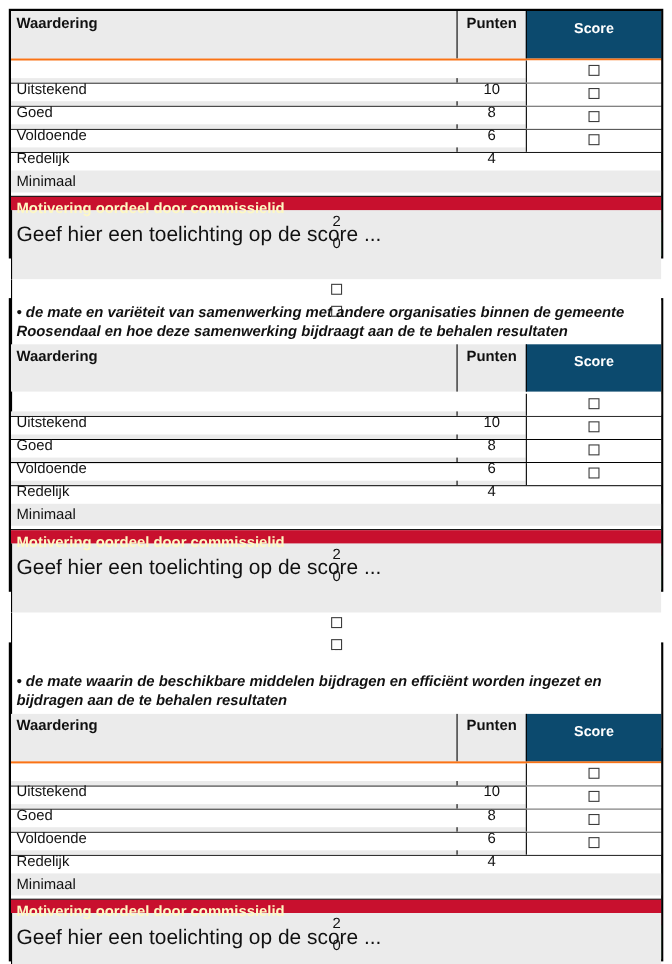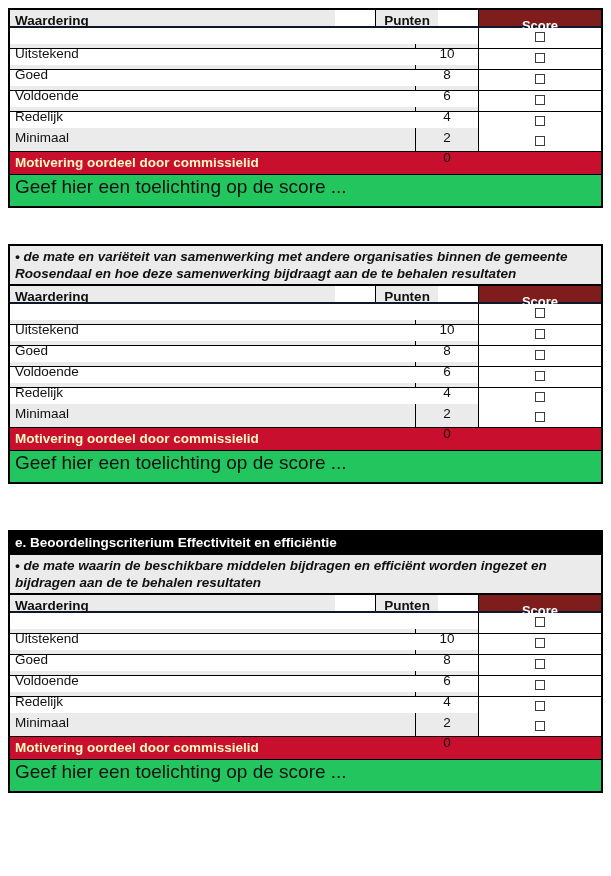--- a/index.html
+++ b/index.html
@@ -38,41 +38,41 @@
     padding: 2px 6px 2px 5px;
     border-bottom: 2px solid #000;
   }
 
   .row { display: flex; }
 
   .c-label { flex: 1 1 auto; padding-left: 5px; }
   .c-pts   { flex: 0 0 63px; border-left: 1px solid #000; text-align: center; }
   .c-score { flex: 0 0 123px; border-left: 1px solid #000; text-align: center; }
 
-  .head-row { height: 18px; border-bottom: 2px solid #0f172a; gap: 40px; }
+  .head-row { height: 45px; border-bottom: 2px solid #f97316; }
   .head-row .c-label, .head-row .c-pts {
     background: #EBEBEB;
     font-weight: bold;
     font-size: 13.5px;
     padding-top: 3px;
   }
   .head-row .c-score {
-    background: #7f1d1d;
+    background: #0c4a6e;
     color: #ffffff;
     font-weight: bold;
     font-size: 13px;
     padding-top: 8px;
   }
 
   .data-row { border-bottom: 1px solid #000; font-size: 13.5px; }
   .data-row .c-label, .data-row .c-pts { background: #EBEBEB; margin-top: 16px; }
   .data-row .c-score { background: #ffffff; }
   .r-single { height: 21px; }
   .r-single .c-label, .r-single .c-pts, .r-single .c-score { line-height: 20px; }
-  .r-double { height: 40px; }
+  .r-double { height: 40px; flex-direction: column; }
   .r-double .c-label { line-height: 20px; }
   .pts-line, .chk-line { display: block; height: 20px; line-height: 20px; }
 
   .checkbox {
     display: inline-block;
     width: 10px;
     height: 10px;
     border: 1px solid #3d3d3d;
     background: #fff;
     vertical-align: middle;

